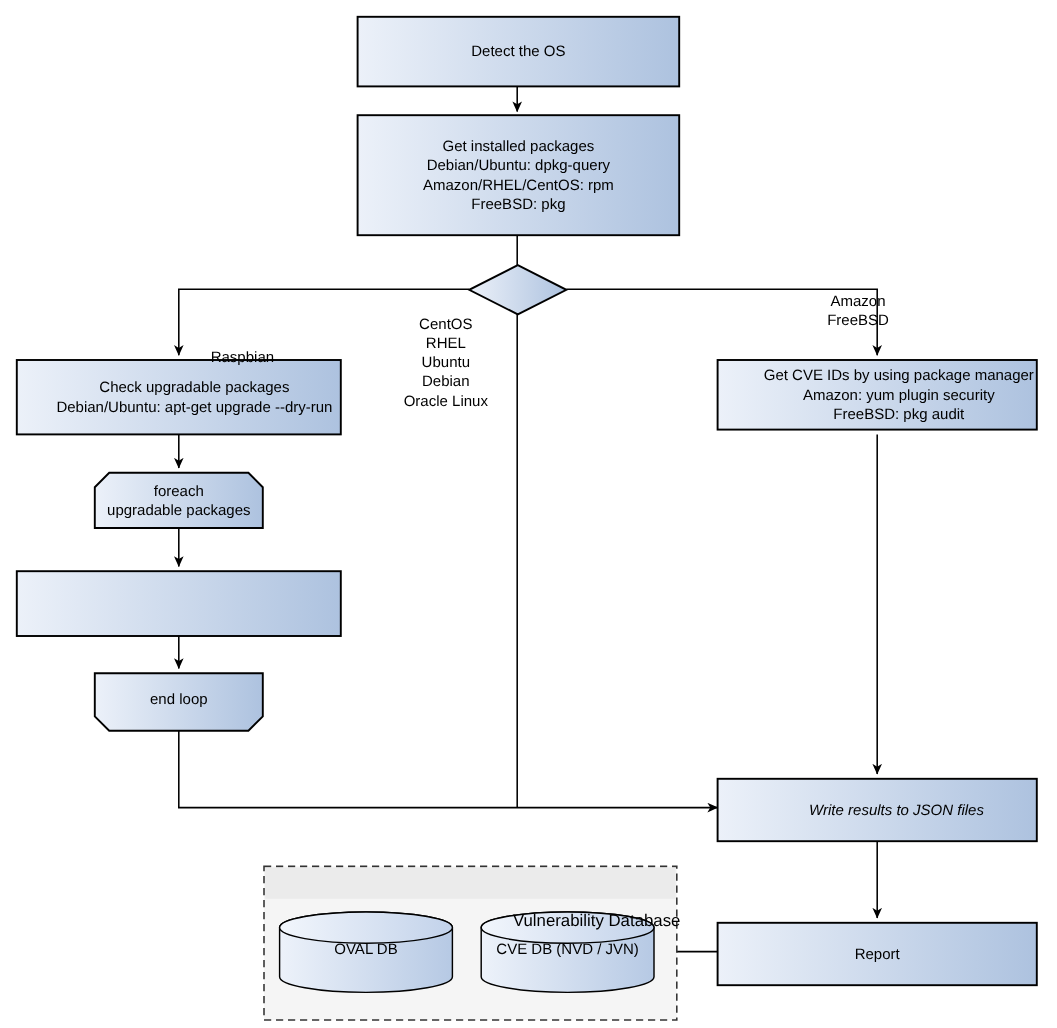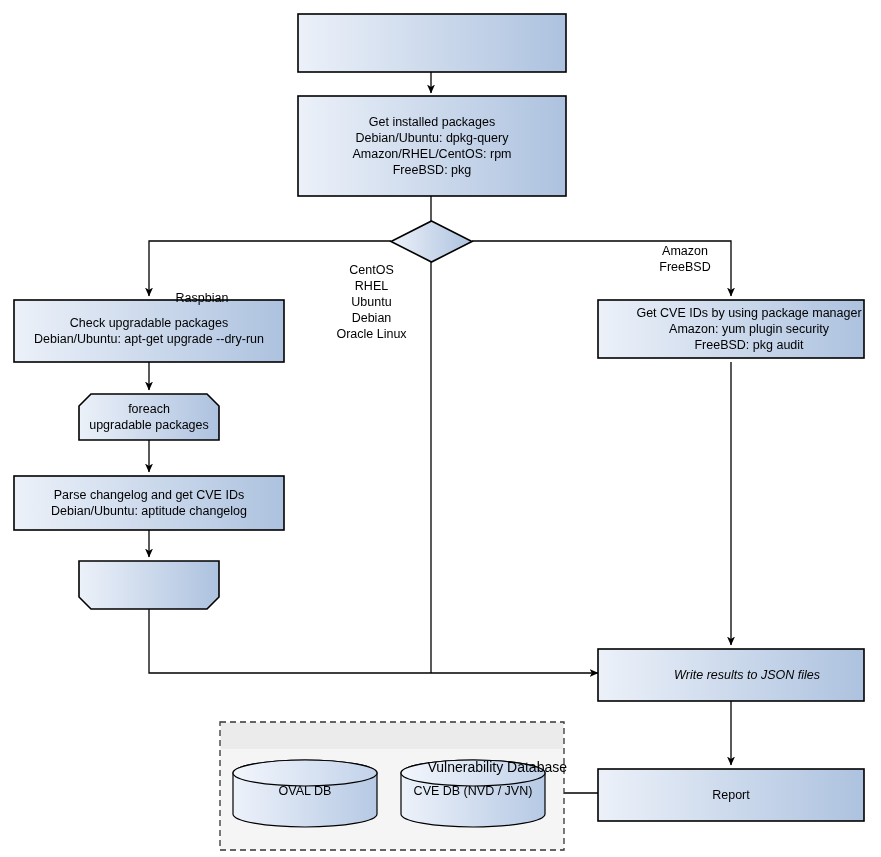--- a/index.html
+++ b/index.html
@@ -139,35 +139,35 @@
 
     <polygon points="79,561 219,561 219,597 207,609 91,609 79,597" fill="url(#nodeGrad)" stroke="#000000" stroke-width="1.6"></polygon>
 
     <rect x="598" y="300" width="266" height="58" fill="url(#nodeGrad)" stroke="#000000" stroke-width="1.6"></rect>
 
     <rect x="598" y="649" width="266" height="52" fill="url(#nodeGrad)" stroke="#000000" stroke-width="1.6"></rect>
 
     <rect x="598" y="769" width="266" height="52" fill="url(#nodeGrad)" stroke="#000000" stroke-width="1.6"></rect>
   </svg>
 
+  <div class="node-text" style="left:298px; top:14px; width:268px; height:58px;">Detect the OS</div>
 
   <div class="node-text" style="left:298px; top:96px; width:268px; height:100px;">Get installed packages
 Debian/Ubuntu: dpkg-query
 Amazon/RHEL/CentOS: rpm
 FreeBSD: pkg</div>
 
-  <div class="node-text" style="left:14px; top:300px; width:270px; height:62px;">Check upgradable packages
+  <div class="node-text" style="left:27px; top:300px; width:270px; height:62px;">Check upgradable packages
 Debian/Ubuntu: apt-get upgrade --dry-run</div>
 
   <div class="node-text" style="left:79px; top:394px; width:140px; height:46px;border-radius:15px;">foreach
 upgradable  packages</div>
 
-  <div class="node-text" style="left:14px; top:476px; width:270px; height:54px;">Parse changelog and get  CVE IDs
-Debian/Ubuntu: aptitude changelog</div>
 
+  <div class="node-text" style="left:79px; top:561px; width:140px; height:44px;">end loop</div>
 
   <div class="node-text" style="left:598px; top:300px; width:266px; height:58px;padding-left:18px;">Get CVE IDs by using package manager
 Amazon: yum plugin security
 FreeBSD: pkg audit</div>
 
   <div class="node-text" style="left:598px; top:649px; width:298px; height:52px;font-style:italic;">Write results to JSON files</div>
 
   <div class="node-text" style="left:598px; top:769px; width:266px; height:52px;">Report</div>
 
   <div class="node-text" style="left:233px; top:779px; width:144px; height:24px; font-size:12.5px;">OVAL DB</div>
@@ -175,18 +175,18 @@
   <div class="node-text" style="left:401px; top:779px; width:144px; height:24px; font-size:12.5px;">CVE DB (NVD / JVN)</div>
 
   <div class="edge-label" style="left:137px; top:262px; width:130px;margin-top:28px;">Raspbian</div>
 
   <div class="edge-label" style="left:309px; top:262px; width:125px;">CentOS
 RHEL
 Ubuntu
 Debian
 Oracle Linux</div>
 
-  <div class="edge-label" style="left:625px; top:243px; width:120px;">Amazon
+  <div class="edge-label" style="left:655px; top:243px; width:120px;">Amazon
 FreeBSD</div>
 
   <div class="group-title" style="left:260px; top:726px; width:307px;">Vulnerability Database</div>
 
 </div>
 
 </body></html>

